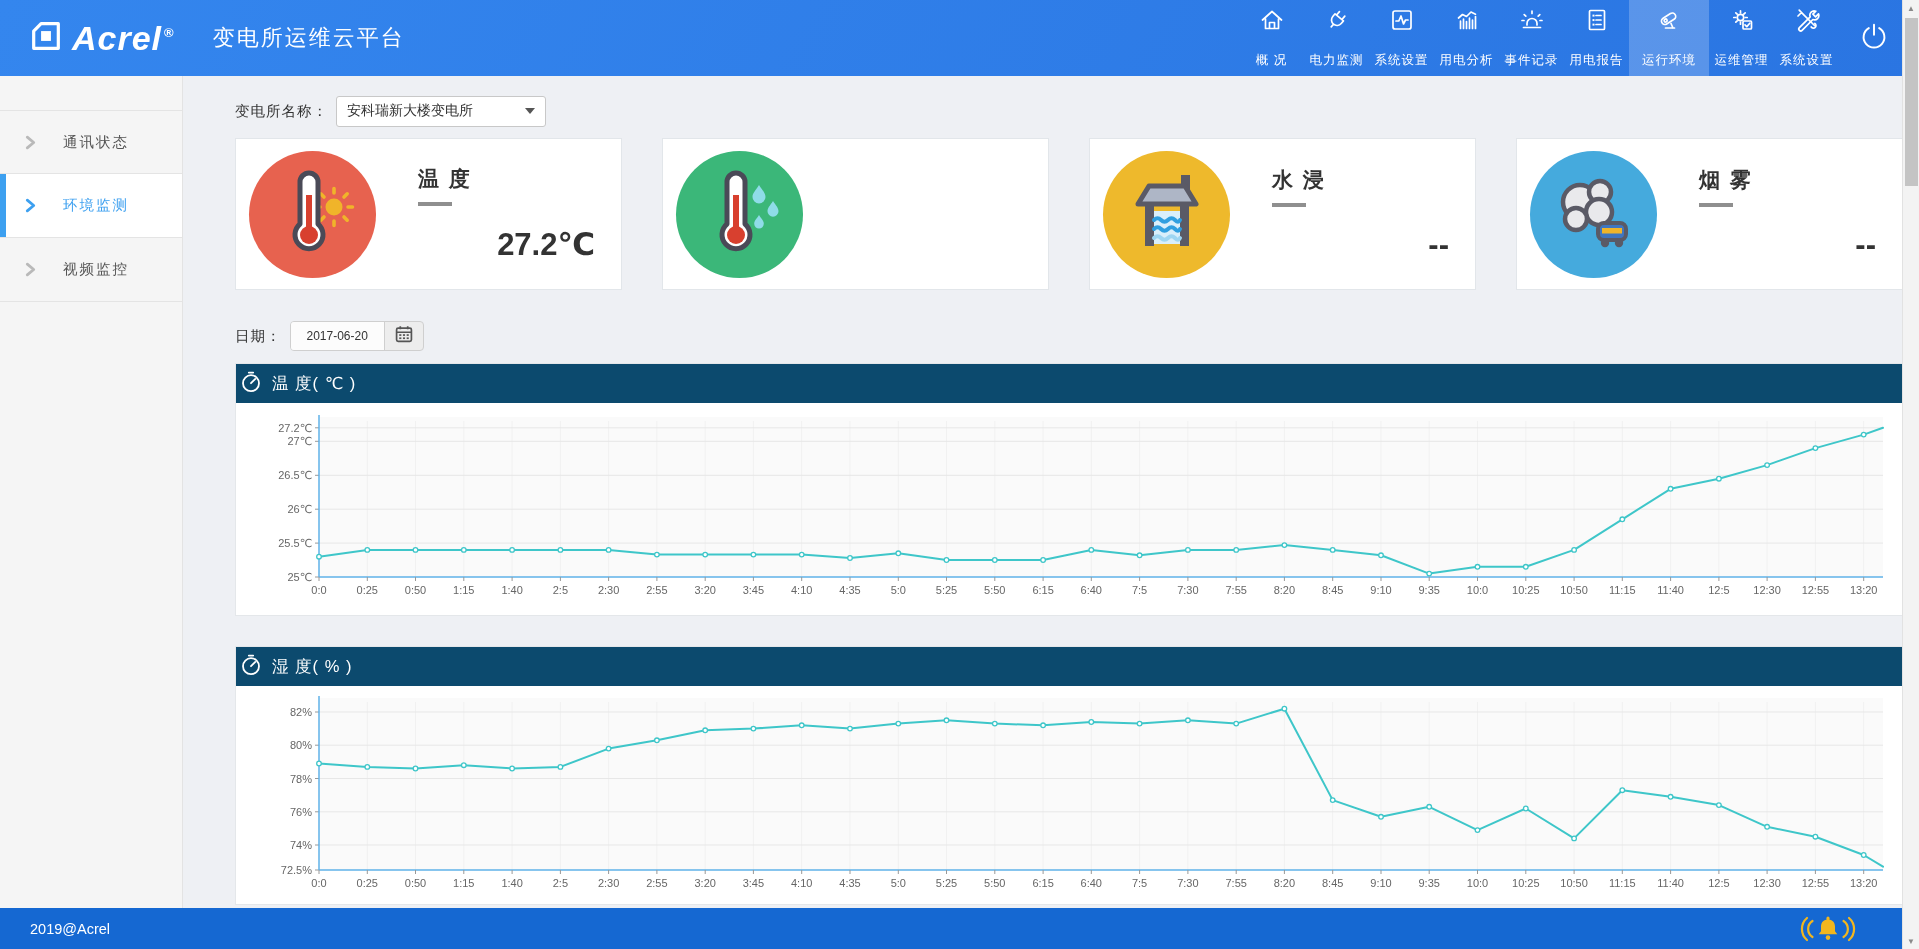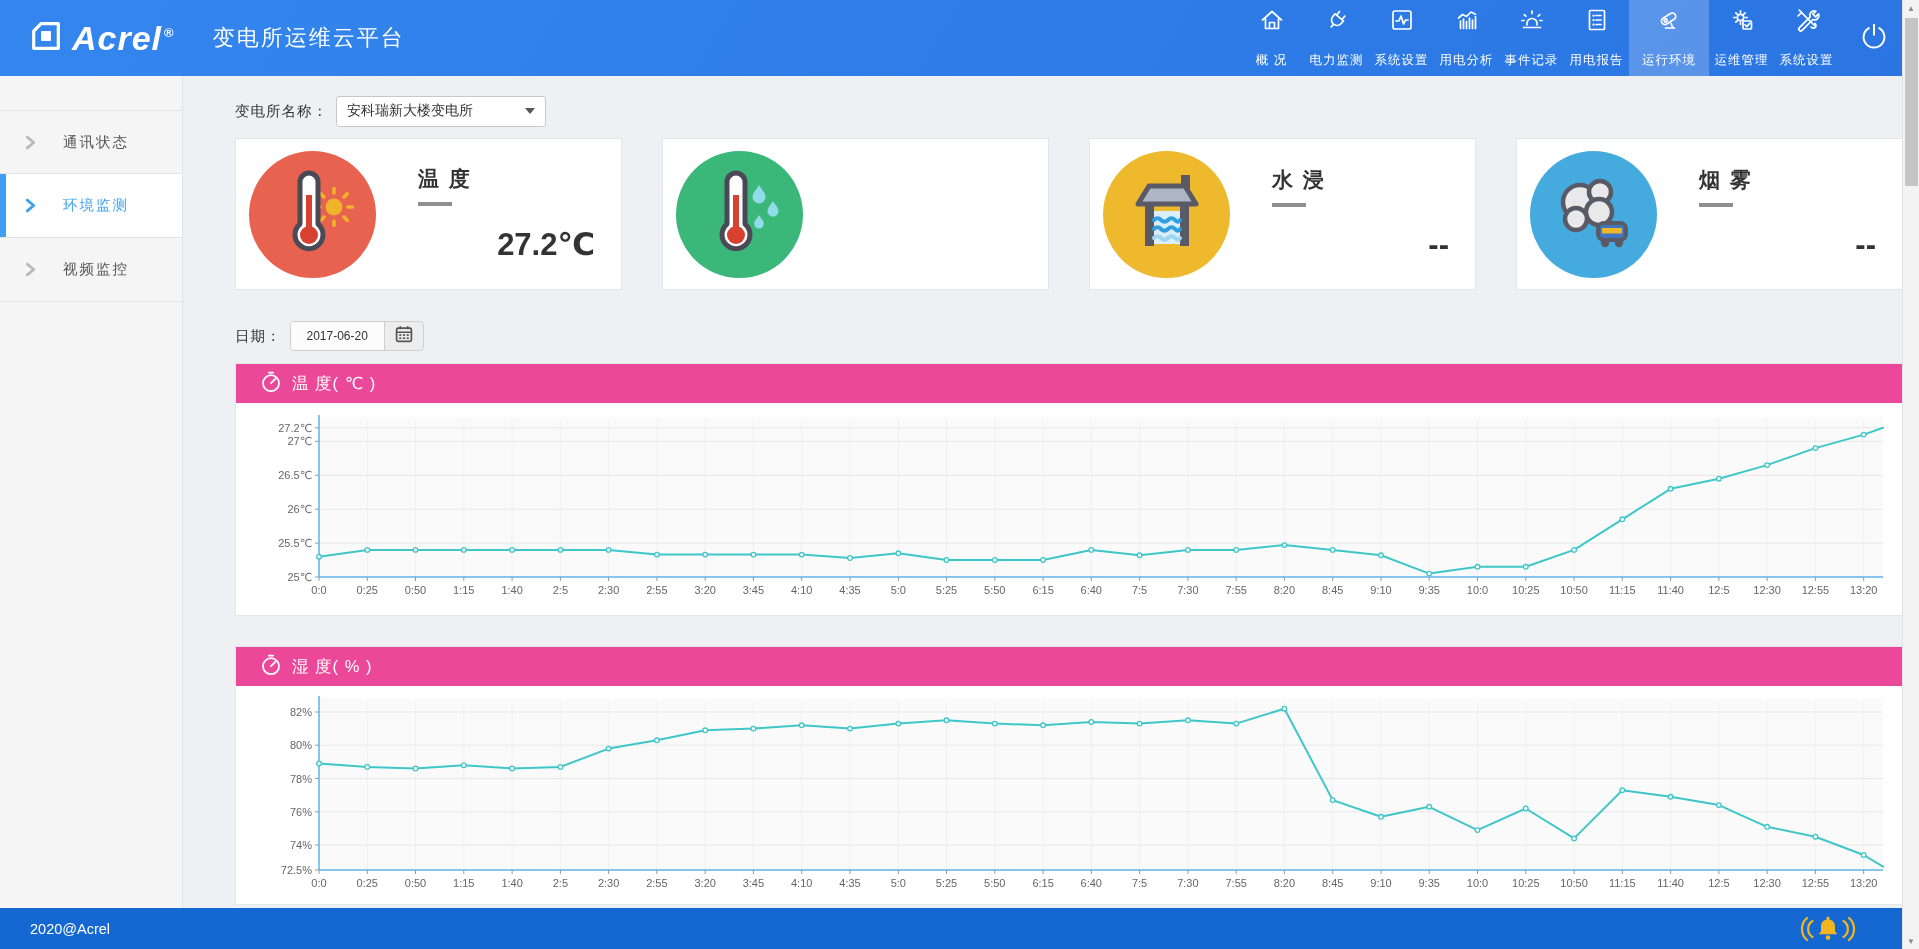--- a/index.html
+++ b/index.html
@@ -46,21 +46,21 @@
   .card-value { font-size:31px; font-weight:bold; color:#333; text-align:right; }
 
   .date-row { display:flex; align-items:center; margin-top:28px; height:36px; }
   .date-group { display:flex; margin-left:8px; border:1px solid #cfcfcf; border-radius:4px; overflow:hidden; background:#ededed; }
   .date-input { background:#fcfcfc; padding:7px 16px; font-size:12px; color:#333; border-right:1px solid #cfcfcf; cursor:text; }
   .cal-btn { width:38px; display:flex; align-items:center; justify-content:center; cursor:pointer; }
 
   
   .panel { background:#fff; border:1px solid #e4e7ea; margin-top:9px; }
   .panel + .panel { margin-top:30px; }
-  .panel-head { height:39px; background:#ec4899; display:flex; align-items:center; padding-left:23px; color:#fff; }
+  .panel-head { height:39px; background:#0c4a6e; display:flex; align-items:center; padding-left:3px; color:#fff; }
   .panel-title { font-size:16.5px; margin-left:9px; letter-spacing:1px; }
   .panel-body { padding:4px 6px 4px 0; }
   .tick { font-size:11px; fill:#666; font-family:"Liberation Sans","DejaVu Sans",sans-serif; }
 
   
   .footer { height:41px; flex:0 0 41px; background:#1568d2; display:flex; align-items:center; color:#fff; padding:0 62px 0 30px; }
   .copyright { font-size:14.5px; }
   .bell-wrap { margin-left:auto; cursor:pointer; display:flex; }
 
   
@@ -631,21 +631,21 @@
                 <circle cx="1526.1" cy="136.8" r="2.3" fill="#fff" stroke="#3ec6c9" stroke-width="1.3"></circle>
                 <circle cx="1574.4" cy="146.7" r="2.3" fill="#fff" stroke="#3ec6c9" stroke-width="1.3"></circle>
                 <circle cx="1622.7" cy="165.0" r="2.3" fill="#fff" stroke="#3ec6c9" stroke-width="1.3"></circle>
               </svg></div>
           </div>
         </div>
     </div>
   </div>
 
   <div class="footer">
-    <span class="copyright">2020@Acrel</span>
+    <span class="copyright">2019@Acrel</span>
     <span class="bell-wrap" id="bell-slot">
         <svg width="58" height="30" viewBox="0 0 56 30" fill="none" stroke="#f2b61e" stroke-width="2.2" stroke-linecap="round">
           <path d="M7 4 a14.5 14.5 0 0 0 0 22"></path>
           <path d="M12.5 7 a9.5 9.5 0 0 0 0 16"></path>
           <path d="M49 4 a14.5 14.5 0 0 1 0 22"></path>
           <path d="M43.5 7 a9.5 9.5 0 0 1 0 16"></path>
           <g fill="#f2b61e" stroke="none">
             <rect x="26.4" y="2.6" width="3.2" height="4" rx="1.6"></rect>
             <path d="M28 5.4 c-4.5 0 -7 3.1 -7 7.1 v4.8 l-2.3 3 h18.6 L35 17.3 v-4.8 c0 -4 -2.5 -7.1 -7 -7.1 Z"></path>
             <circle cx="28" cy="23.6" r="2.3"></circle>

